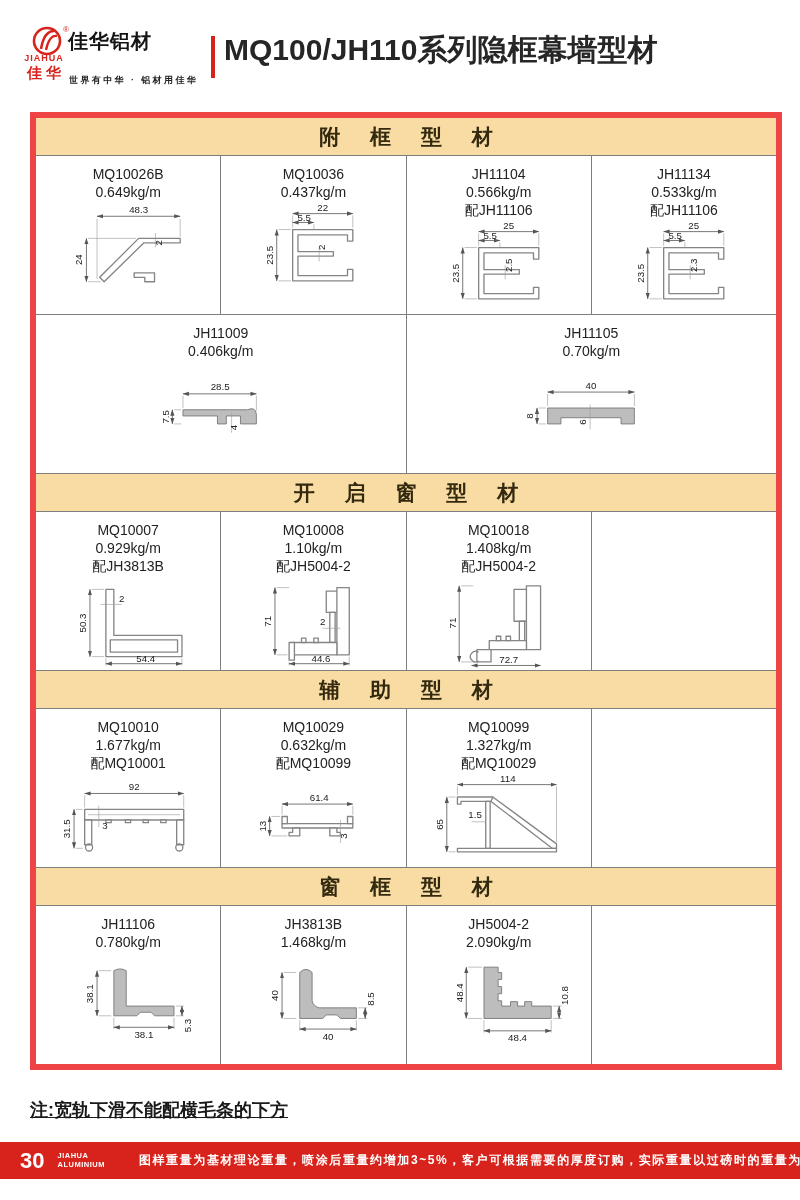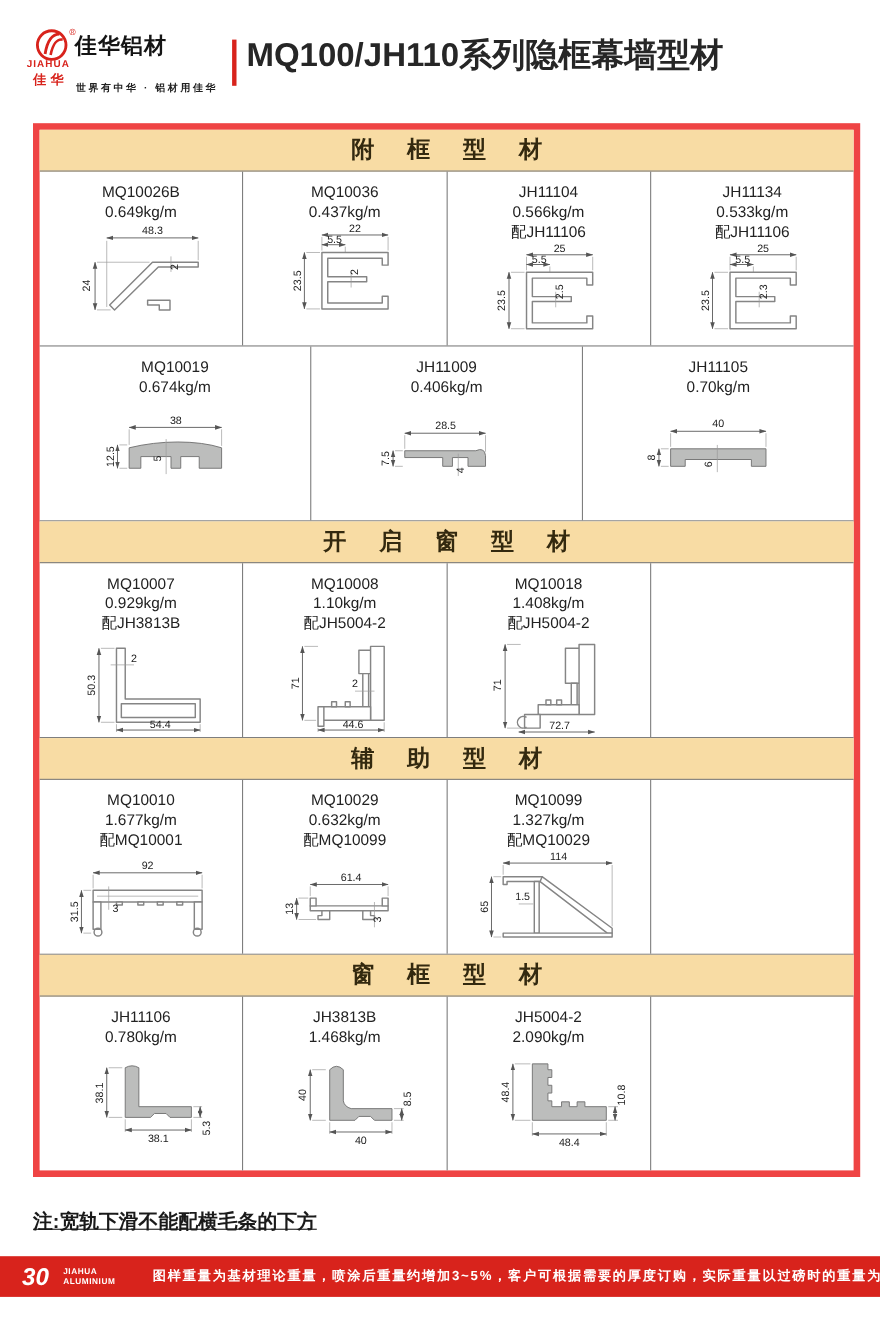--- a/index.html
+++ b/index.html
@@ -3,21 +3,21 @@
 <meta charset="utf-8">
 <style>
   html,body{margin:0;padding:0;}
   body{width:800px;height:1200px;background:#fff;font-family:"Liberation Sans","DejaVu Sans",sans-serif;}
   .page{position:relative;width:800px;height:1200px;background:#fff;overflow:hidden;}
 
   
   .hdr{position:absolute;left:0;top:0;width:800px;height:112px;}
   .emblem{position:absolute;left:30px;top:24px;}
   .logo-en{position:absolute;left:18px;top:53px;width:52px;text-align:center;color:#d8231c;font-weight:bold;font-size:9px;letter-spacing:1px;}
-  .logo-cn{position:absolute;left:26px;top:64px;width:40px;text-align:center;color:#d8231c;font-weight:bold;font-size:12px;letter-spacing:4px;}
+  .logo-cn{position:absolute;left:26px;top:64px;width:40px;text-align:center;color:#d8231c;font-weight:bold;font-size:15px;letter-spacing:4px;}
   .company{position:absolute;left:68px;top:28px;font-size:20px;font-weight:900;color:#141414;letter-spacing:1px;}
   .slogan{position:absolute;left:69px;top:74px;font-size:9px;font-weight:bold;color:#222;letter-spacing:2.4px;}
   .vbar{position:absolute;left:211px;top:36px;width:4px;height:42px;background:#d8231c;}
   .mtitle{position:absolute;left:224px;top:30px;font-size:30px;font-weight:bold;color:#262626;}
   .stitle{position:absolute;left:226px;top:66px;font-size:12.5px;font-weight:bold;color:#2c2c2c;word-spacing:7px;}
 
   
   .catalog{position:absolute;left:30px;top:112px;width:740px;border:6px solid #ef4444;}
   .sec-head{height:37px;line-height:37px;background:#f8dca4;border-bottom:1px solid #7e7e7e;text-align:center;
             font-size:21px;font-weight:bold;color:#33290f;letter-spacing:12px;}
@@ -33,21 +33,21 @@
   .shape{fill:#ffffff;stroke:#858585;stroke-width:1.5;stroke-linejoin:round;}
   .open{fill:none;stroke:#858585;stroke-width:1.5;stroke-linejoin:round;}
   .fshape{fill:#bcbdbc;stroke:#767676;stroke-width:1;stroke-linejoin:round;}
   .dim{stroke:#555;stroke-width:0.9;}
   .ext{stroke:#9a9a9a;stroke-width:0.7;}
   .d{font-family:"Liberation Sans","DejaVu Sans",sans-serif;font-size:11px;fill:#222;}
 
   
   .note{position:absolute;left:30px;top:1098px;font-size:18px;font-weight:600;color:#1a1a1a;text-decoration:underline;}
   .foot{position:absolute;left:0;top:1142px;width:800px;height:37px;background:#d8231c;display:flex;align-items:center;}
-  .foot .pg{color:#fff;font-size:22px;font-weight:bold;margin-left:20px;font-style:italic;}
+  .foot .pg{color:#fff;font-size:22px;font-weight:bold;margin-left:20px;}
   .foot .fdiv{width:1px;height:20px;background:#fff;margin:0 6px 0 7px;}
   .foot .fbrand{color:#fff;font-size:7.5px;font-weight:bold;line-height:8.5px;letter-spacing:0.5px;}
   .foot .ftext{color:#fff;font-size:12px;font-weight:bold;letter-spacing:1.6px;margin-left:34px;white-space:nowrap;}
 </style>
 </head>
 <body>
 
 <svg width="0" height="0" style="position:absolute">
   <defs>
     <marker id="arw" markerWidth="9" markerHeight="8" refX="7.5" refY="4" orient="auto-start-reverse">
@@ -161,38 +161,20 @@
           <path class="shape" d="M66,30 L134,30 L134,43 L128,43 L128,36 L72,36 L72,55 L112,55 L112,60 L72,60 L72,82 L128,82 L128,75 L134,75 L134,88 L66,88 Z"></path>
           <line class="ext" x1="96" y1="50" x2="96" y2="66"></line>
           <text class="d" text-anchor="middle" transform="rotate(-90 104 50)" x="104" y="50">2.3</text>
         </svg>
       </div>
     </div>
 
     <div class="row">
 
 
-      <div class="cell">
-        <div class="code">MQ10019</div>
-        <div class="code">0.674kg/m</div>
-        <div class="code"></div>
-        <svg width="178" height="92" viewBox="0 0 178 104">
-          <line class="ext" x1="42" y1="32" x2="42" y2="48"></line>
-          <line class="ext" x1="137" y1="32" x2="137" y2="49"></line>
-          <line class="dim" x1="42" y1="30" x2="137" y2="30" marker-start="url(#arw)" marker-end="url(#arw)"></line>
-          <text class="d" x="90" y="26" text-anchor="middle">38</text>
-          <line class="ext" x1="32" y1="48" x2="40" y2="48"></line>
-          <line class="ext" x1="32" y1="72" x2="40" y2="72"></line>
-          <line class="dim" x1="30" y1="48" x2="30" y2="72" marker-start="url(#arw)" marker-end="url(#arw)"></line>
-          <text class="d" text-anchor="middle" transform="rotate(-90 26 60)" x="26" y="60">12.5</text>
-          <path class="fshape" d="M42,51 C74,43 112,43 137,51 L137,72 L114,72 L114,60 L95,60 L95,72 L85,72 L85,60 L54,60 L54,72 L42,72 Z"></path>
-          <line class="ext" x1="80" y1="42" x2="80" y2="78"></line>
-          <text class="d" text-anchor="middle" transform="rotate(-90 75 62)" x="75" y="62">5</text>
-        </svg>
-      </div>
 
       <div class="cell">
         <div class="code">JH11009</div>
         <div class="code">0.406kg/m</div>
         <div class="code"></div>
         <svg width="178" height="92" viewBox="0 0 178 104">
           <line class="ext" x1="46" y1="38" x2="46" y2="52"></line>
           <line class="ext" x1="129" y1="38" x2="129" y2="55"></line>
           <line class="dim" x1="46" y1="36" x2="129" y2="36" marker-start="url(#arw)" marker-end="url(#arw)"></line>
           <text class="d" x="88" y="32" text-anchor="middle">28.5</text>

